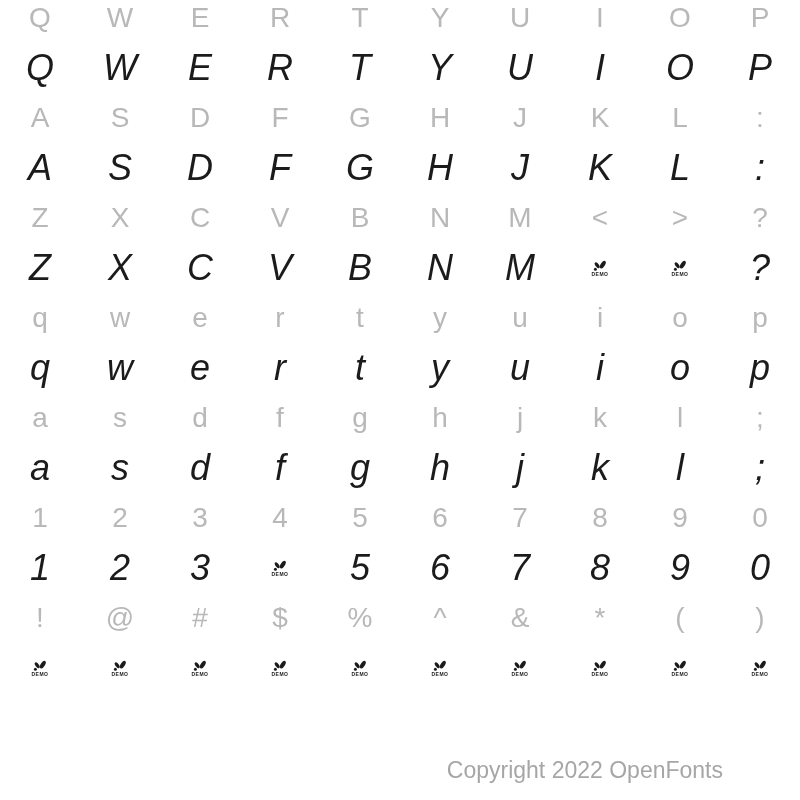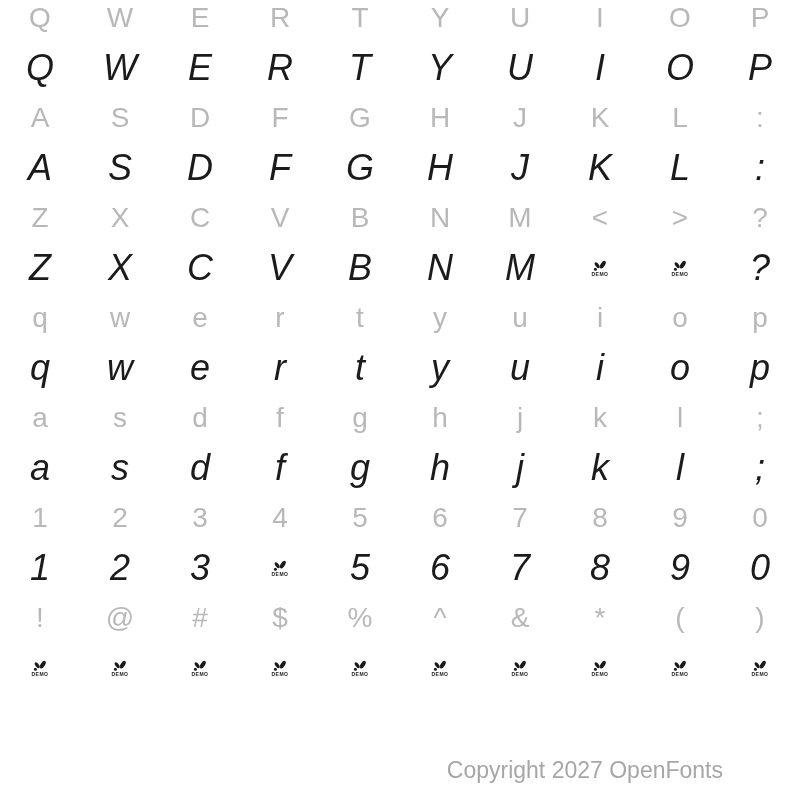--- a/index.html
+++ b/index.html
@@ -581,14 +581,14 @@
         <span class="cell demo-cell">
           <svg width="16" height="11" viewBox="0 0 16 11" fill="currentColor">
             <ellipse cx="5.2" cy="5.2" rx="1.7" ry="3.4" transform="rotate(-36 5.2 5.2)"></ellipse>
             <ellipse cx="10.8" cy="4.6" rx="2.1" ry="4.3" transform="rotate(32 10.8 4.6)"></ellipse>
             <circle cx="3.4" cy="9.3" r="1.5"></circle>
           </svg>
           <span class="demo-label">DEMO</span>
         </span>
       </div>
     </div>
-  <div class="copyright">Copyright 2027 OpenFonts</div>
+  <div class="copyright">Copyright 2022 OpenFonts</div>
 </main>
 
 </body></html>

